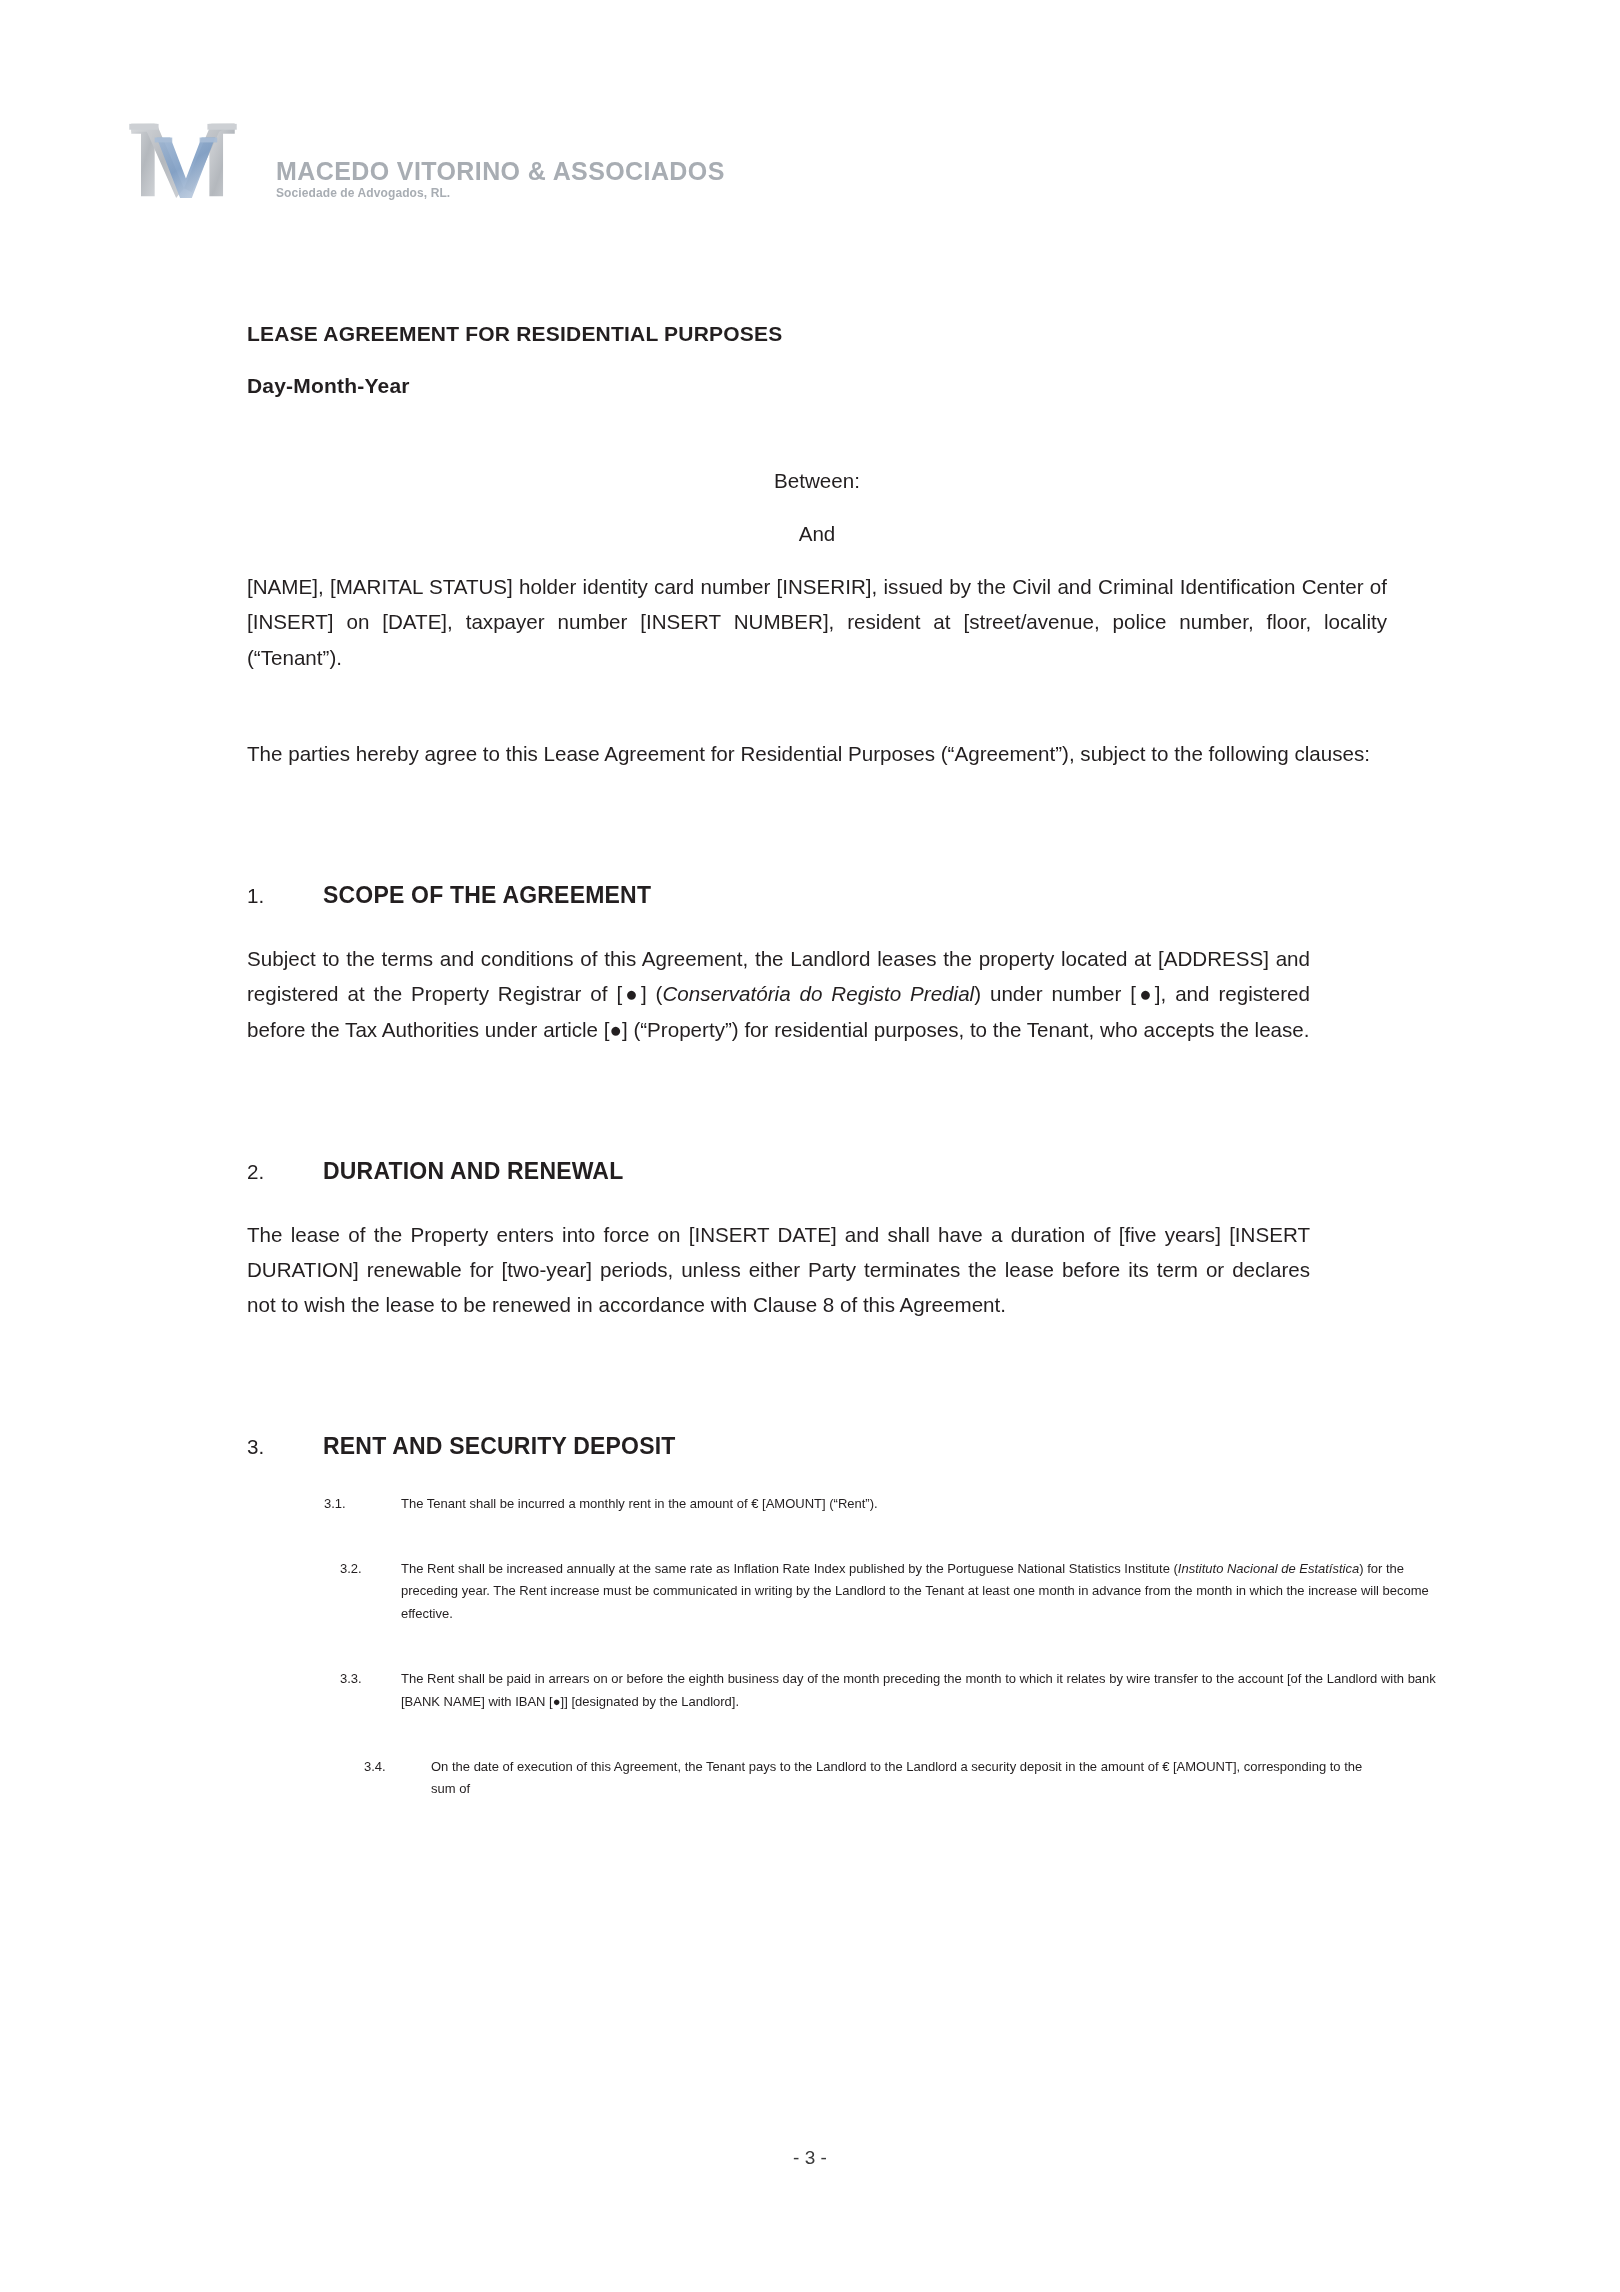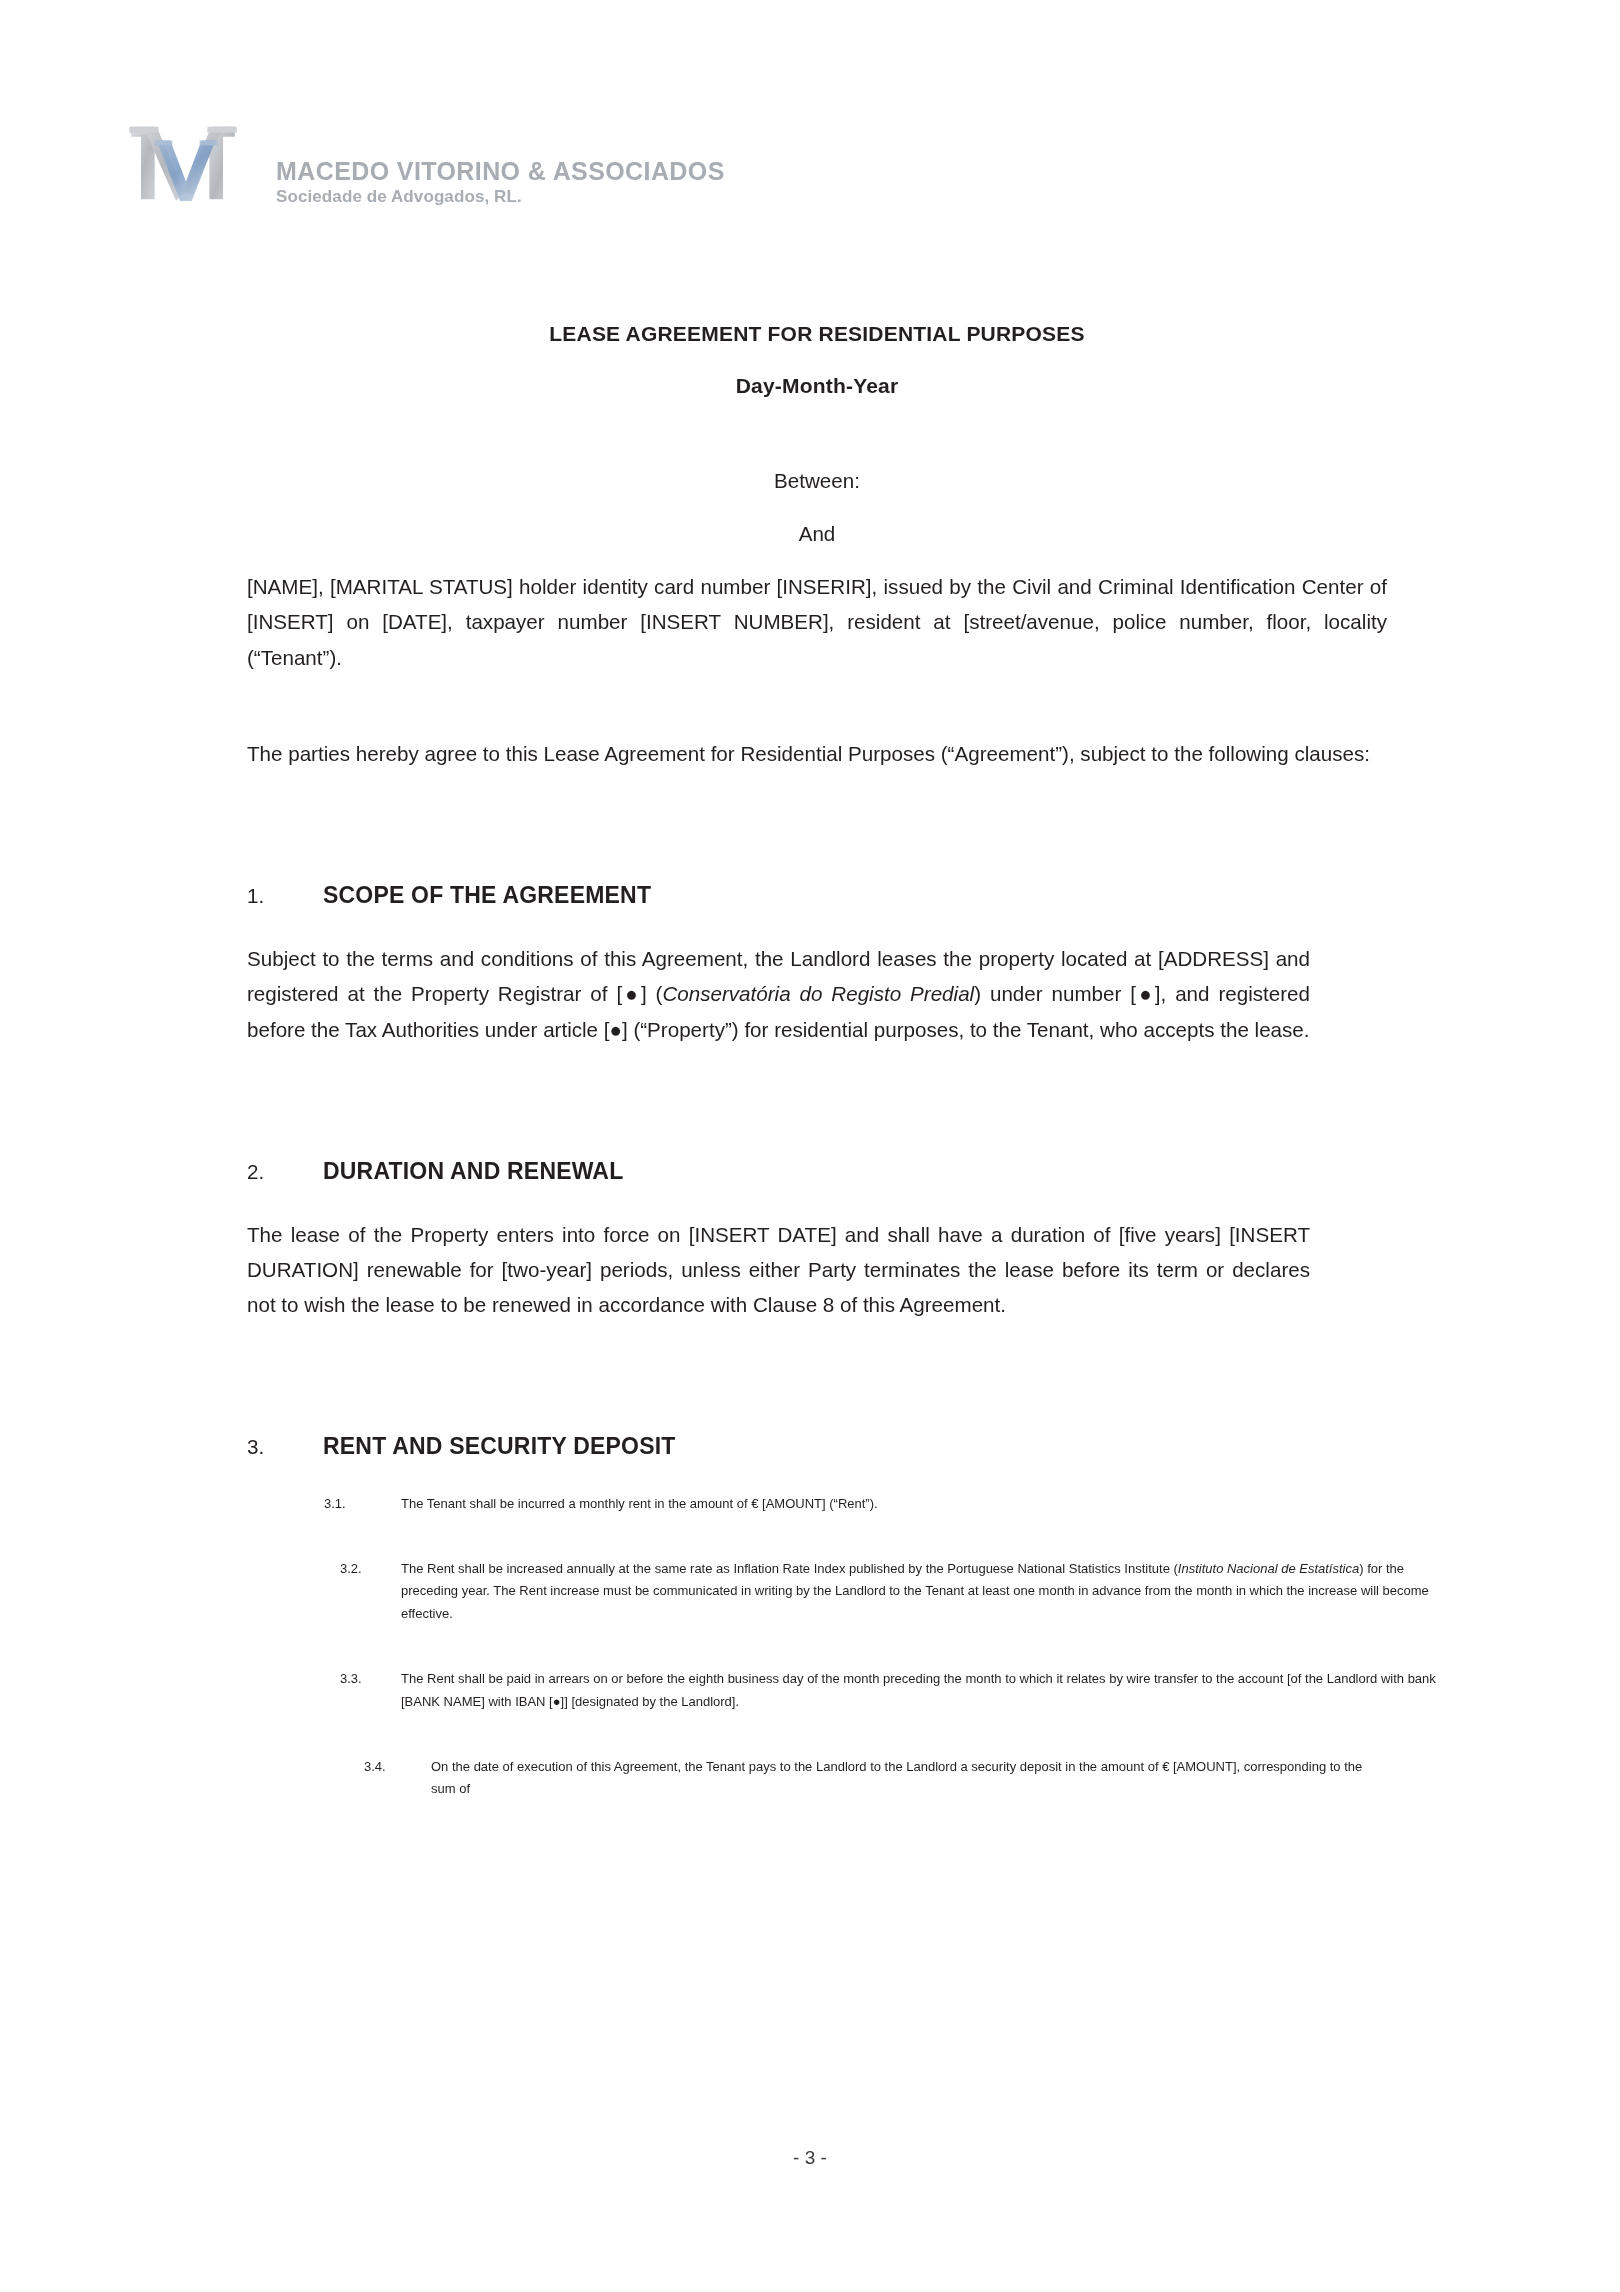--- a/index.html
+++ b/index.html
@@ -49,39 +49,38 @@
     margin-top: 41px;
   }
   .firm-name {
     font-size: 25px;
     font-weight: bold;
     letter-spacing: 0.4px;
     color: #a8adb3;
     white-space: nowrap;
   }
   .firm-sub {
-    font-size: 17px;
+    font-size: 12px;
     font-weight: bold;
     letter-spacing: 0.1px;
     color: #a8adb3;
     margin-top: 2px;
     white-space: nowrap;
   }
 
   
   .doc {
     position: absolute;
     left: 247px;
     top: 0;
     width: 1140px;
   }
 
   .title-block {
     margin-top: 319px;
-    text-align: center;
   }
   .doc-title {
     font-size: 21px;
     font-weight: bold;
     letter-spacing: 0.2px;
     line-height: 1.45;
   }
   .doc-date {
     font-size: 21px;
     font-weight: bold;

